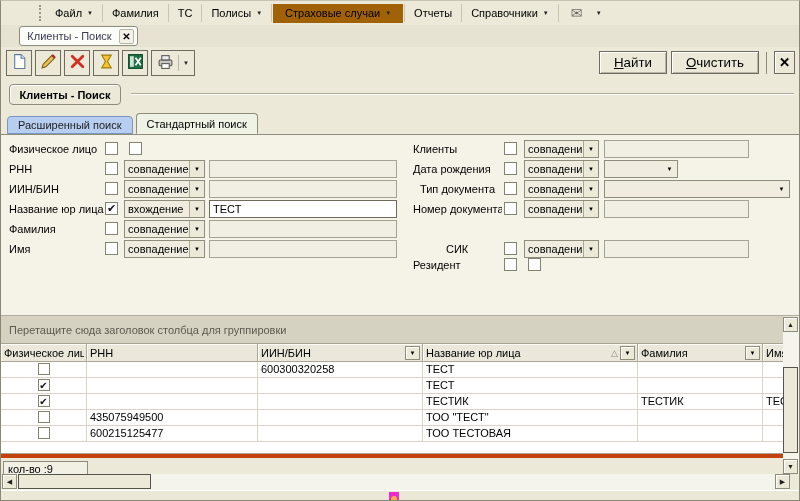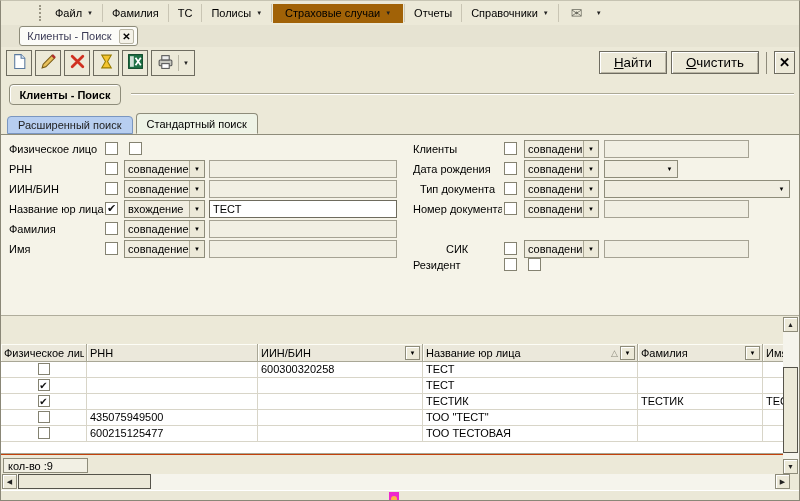--- a/index.html
+++ b/index.html
@@ -79,21 +79,21 @@
   .filter-btn{width:15px;height:14px;border:1px solid #8e8c7a;background:#ece9d8;display:flex;align-items:center;
               justify-content:center;font-size:6px;box-shadow:inset 1px 1px 0 #fff;flex:none;}
   #gbody{position:absolute;top:46px;left:0;width:782px;height:92px;background:#fff;overflow:hidden;border-bottom:1px solid #a9a593;}
   .grow{position:absolute;left:0;height:16px;white-space:nowrap;}
   .gcell{display:inline-block;height:16px;border-right:1px solid #d8d5c8;border-bottom:1px solid #d8d5c8;
          padding:1px 3px;overflow:hidden;vertical-align:top;}
   .gcell.cbcell{padding:0;text-align:center;}
   .gcb{display:inline-block;width:12px;height:12px;margin-top:1px;background:#fff;border:1px solid #848271;
        line-height:11px;font-size:10px;text-align:center;}
   .gcb.checked::after{content:"✔";color:#111;}
-  #gfooter{position:absolute;top:138px;left:0;width:782px;height:20px;background:#ece9d8;border-top:1px solid #c2410c;}
+  #gfooter{position:absolute;top:138px;left:0;width:782px;height:20px;background:#ece9d8;border-top:4px solid #c2410c;}
   #countbox{position:absolute;left:2px;top:3px;width:85px;height:15px;border:1px solid #8e8c7a;background:#f2f0e4;
             padding:1px 4px;overflow:hidden;}
   
   .sbtn{position:absolute;width:15px;height:15px;border:1px solid #8e8c7a;background:#ece9d8;
         display:flex;align-items:center;justify-content:center;font-size:7px;color:#222;box-shadow:inset 1px 1px 0 #fff;}
   #hscroll{position:absolute;top:158px;left:1px;width:788px;height:16px;background:#f5f4ec;}
   #hthumb{position:absolute;left:16px;top:0;width:133px;height:15px;background:#ece9d8;border:1px solid #55534a;}
   #vscroll{position:absolute;left:782px;top:1px;width:16px;height:157px;background:#f5f4ec;}
   #vthumb{position:absolute;left:0;top:50px;width:15px;height:86px;background:#ece9d8;border:1px solid #55534a;}
   #bottomstrip{position:absolute;top:174px;left:0;width:100%;height:12px;background:#ebe8d7;border-top:1px solid #fff;}
@@ -311,20 +311,23 @@
         <span class="flabel" style="left: 428px; width: 89px; margin-left: 17px;">СИК</span>
         <div class="cb" style="left: 503px;"></div>
         <div class="combo" style="left: 523px; width: 75px;">
           <span class="op">совпадение</span>
           <span class="arr">▼</span>
         </div>
         <input class="tinput" readonly="readonly" value="" style="left: 603px; width: 145px;">
       </div>
     </div>
   <div id="gridsec">
+    <div id="grouppanel">
+      <span>Перетащите сюда заголовок столбца для группировки</span>
+    </div>
     <div id="gheader"><div class="hcell" style="width: 86px;">
           <span class="htext">Физическое лицо</span>
         </div><div class="hcell" style="width: 171px;">
           <span class="htext">РНН</span>
         </div><div class="hcell" style="width: 165px;">
           <span class="htext">ИИН/БИН</span>
           <span class="filter-btn">▼</span>
         </div><div class="hcell" style="width: 215px;">
           <span class="htext">Название юр лица</span>
           <span class="sortg">△</span>

